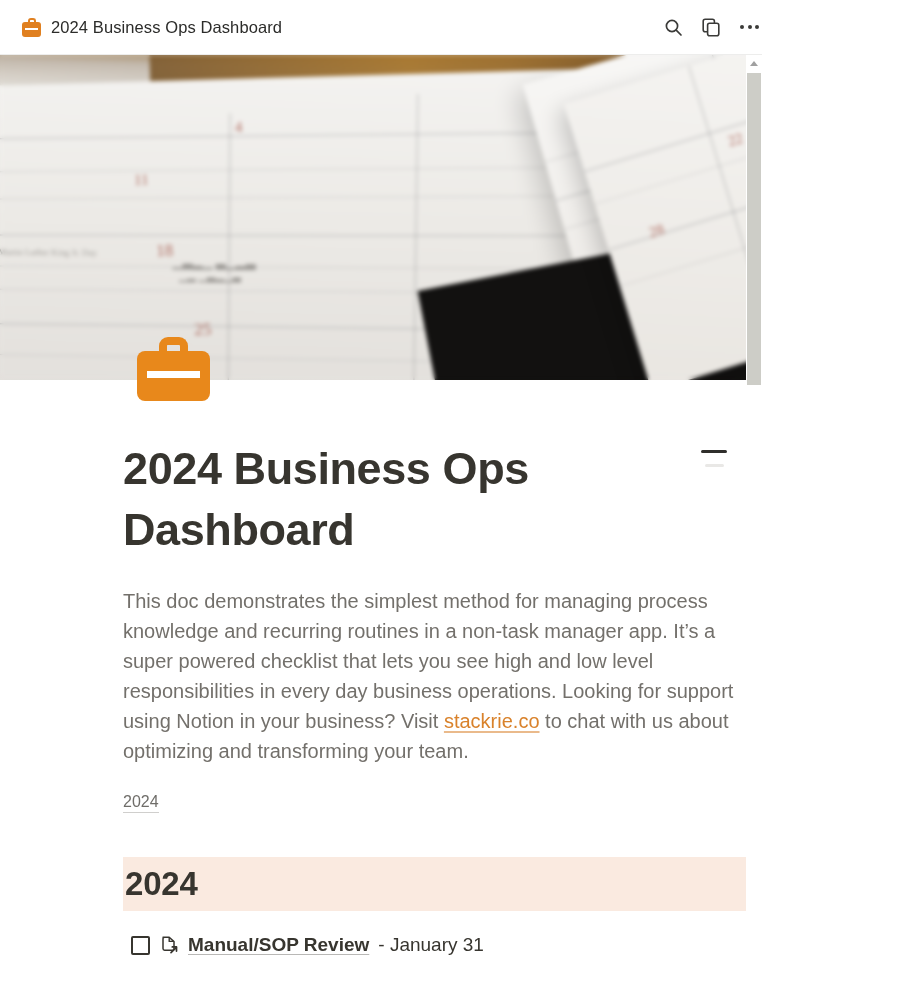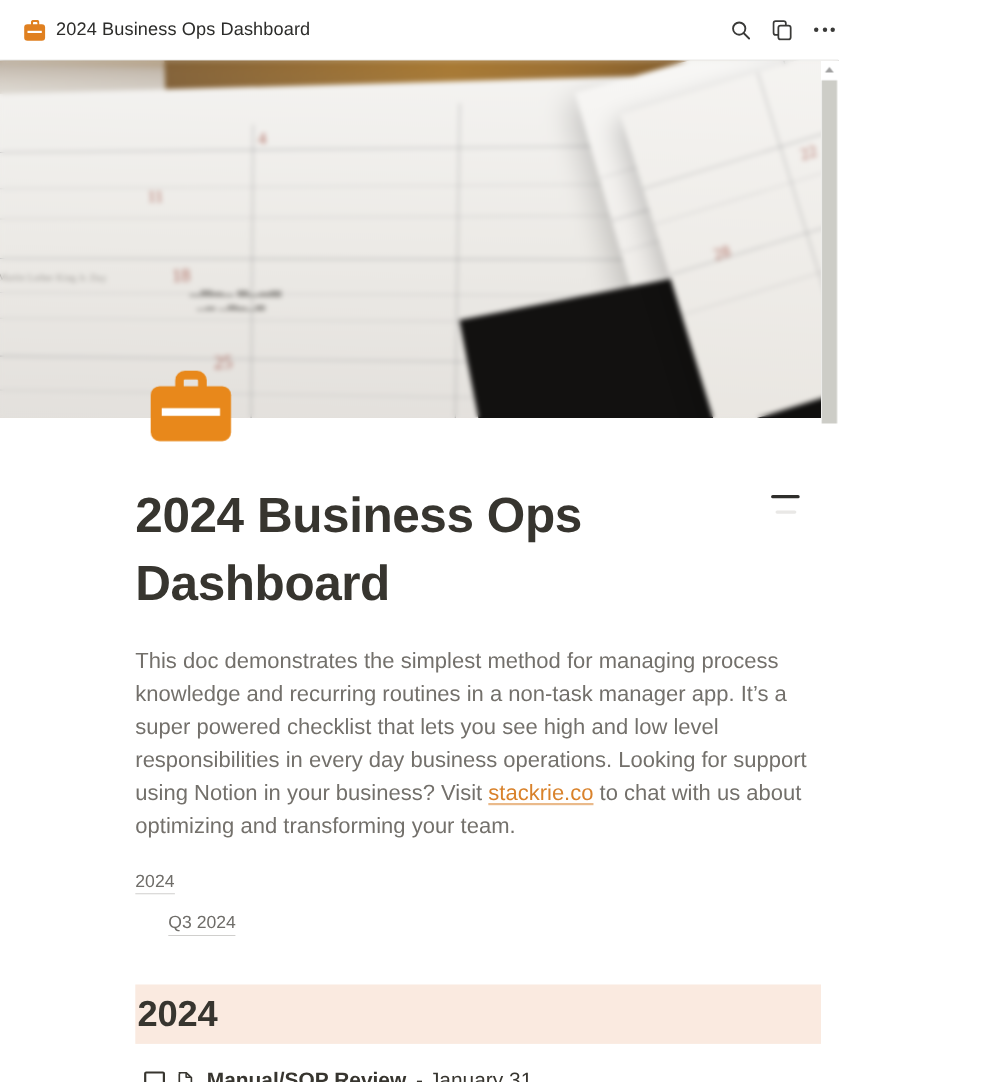--- a/index.html
+++ b/index.html
@@ -516,23 +516,20 @@
     <div class="doc-inner">
 
       <h1 class="doc-title">2024 Business Ops Dashboard</h1>
 
       <p class="doc-para"><span>This doc demonstrates the simplest method for managing process knowledge and recurring routines in a non-task manager app. It’s a super powered checklist that lets you see high and low level responsibilities in every day business operations. Looking for support using Notion in your business? Visit </span><a class="doc-link">stackrie.co</a><span> to chat with us about optimizing and transforming your team.</span></p>
 
       <div class="toc">
         <div class="toc-item">
           <span>2024</span>
         </div>
-        <div class="toc-item lvl2">
-          <span>Q3 2024</span>
-        </div>
       </div>
 
       <div class="hl-heading">
         <h2>2024</h2>
       </div>
 
       <div class="todo-row">
         <div class="checkbox"></div>
         <svg class="pagelink-icon" viewBox="0 0 20 20" fill="none">
           <path d="M4 2.2h6.2L15 6.6v7.0c0 .9-.7 1.6-1.6 1.6H5.6c-.9 0-1.6-.7-1.6-1.6V3.8c0-.9.7-1.6 1.6-1.6z" stroke="#37352f" stroke-width="1.5" fill="#ffffff" stroke-linejoin="round"></path>

